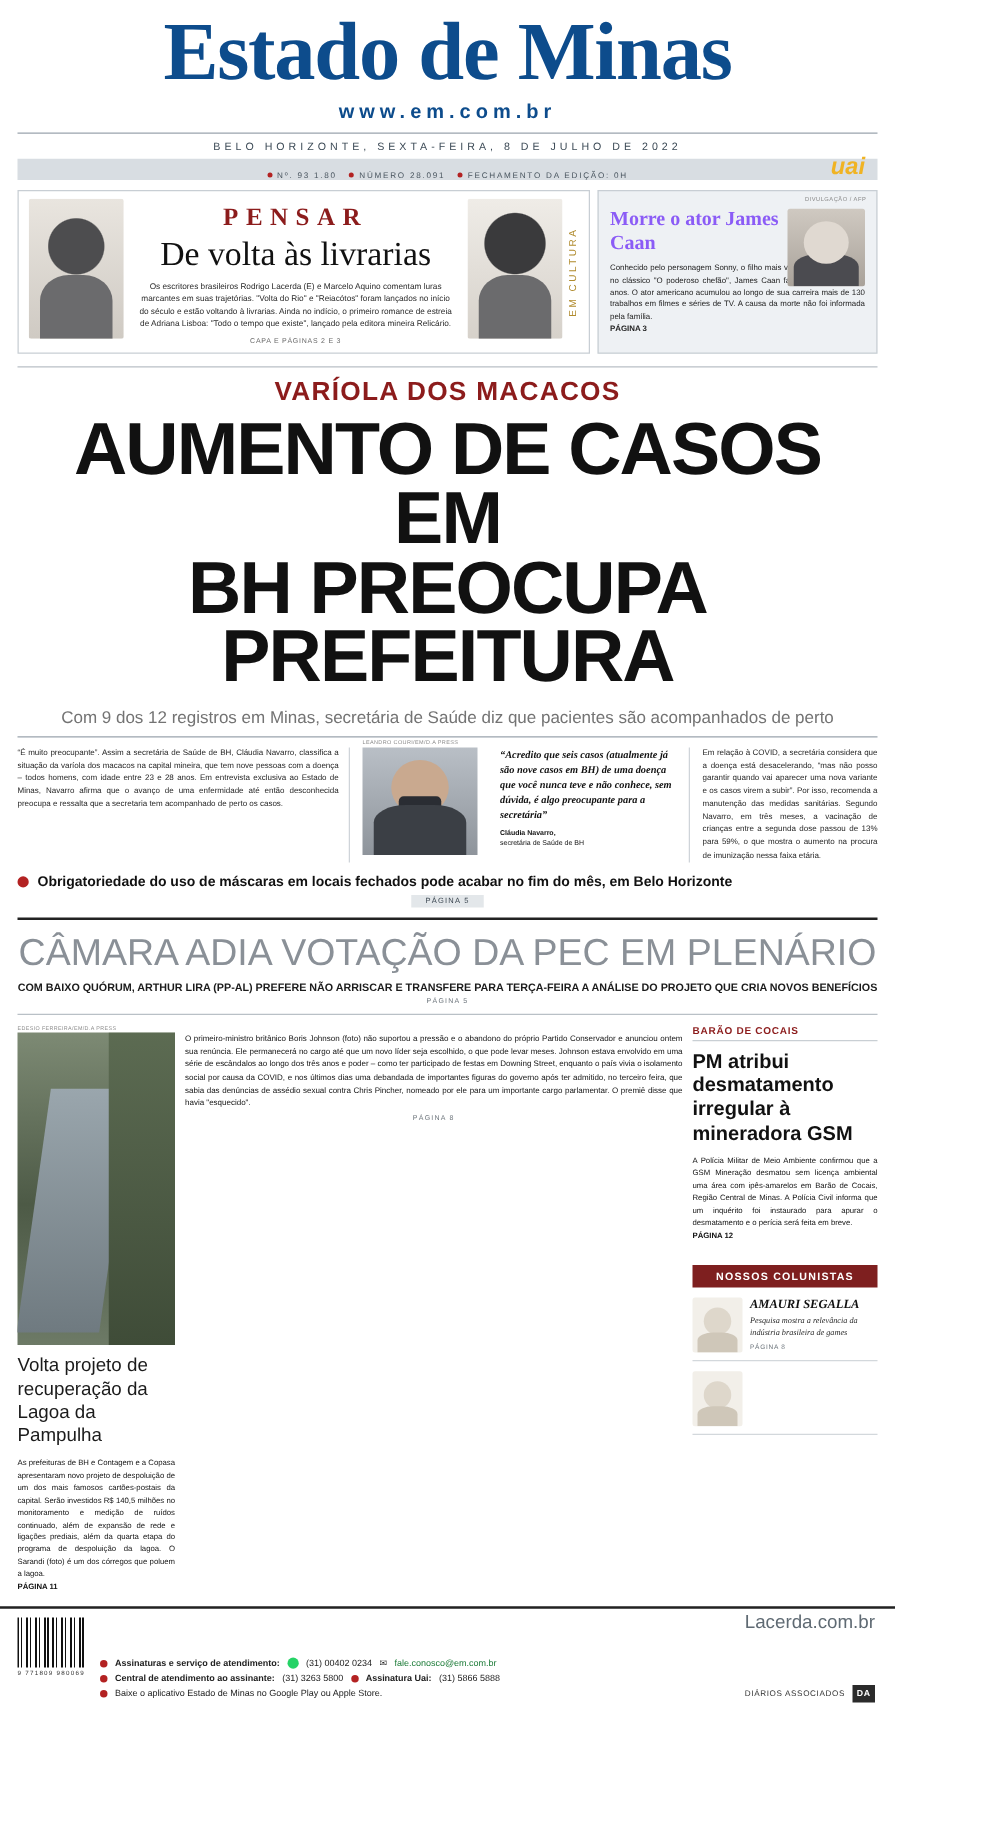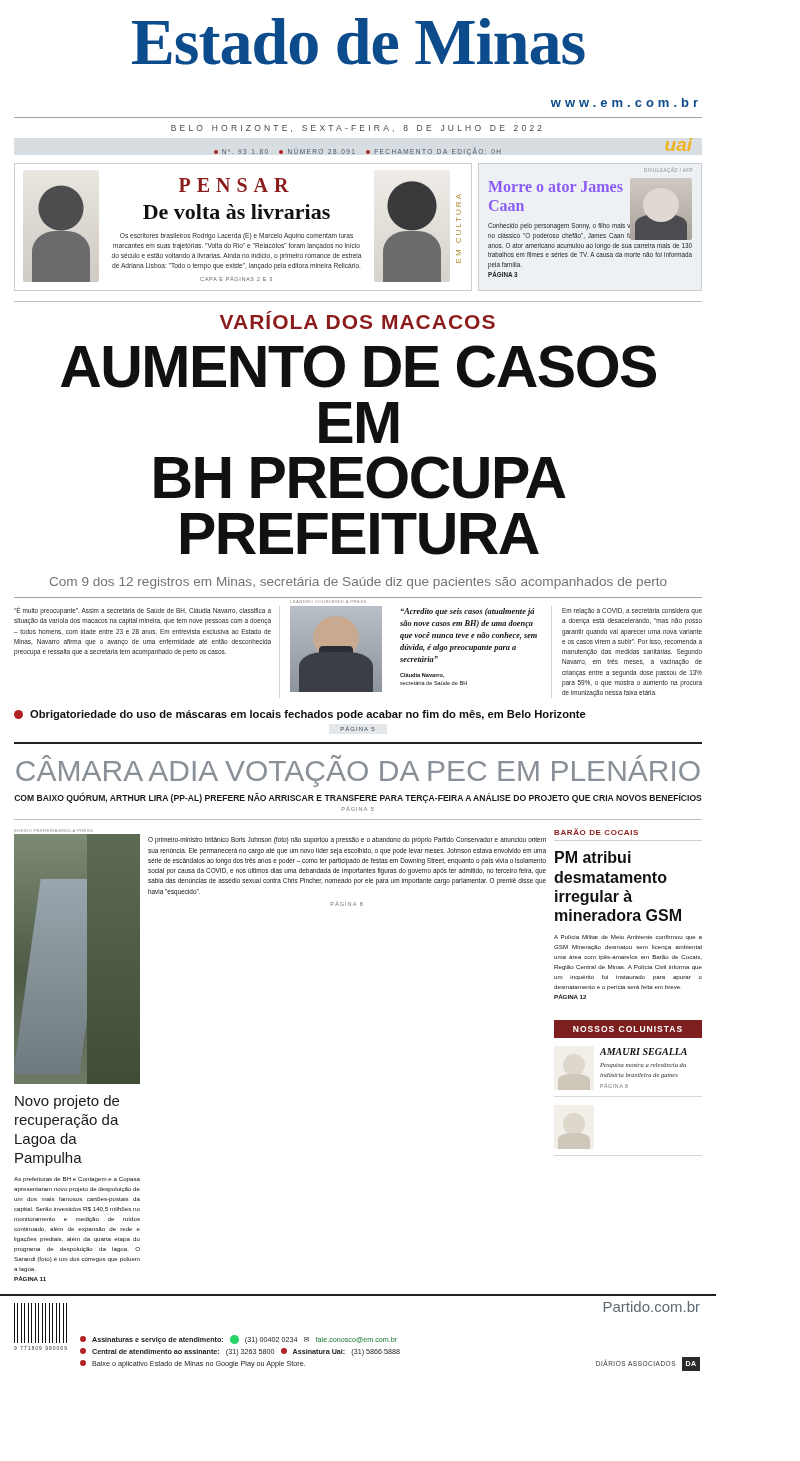--- a/index.html
+++ b/index.html
@@ -18,26 +18,26 @@
     font-family: "Liberation Serif", serif;
     font-weight: 700;
     font-size: 66px;
     letter-spacing: -1px;
     text-align: center;
     color: #0d4c8c;
     line-height: 1.02;
     margin: 2px 0 0;
   }
   .masthead-url {
-    text-align:right;
+    text-align:center;
     color:#0d4c8c;
     font-family:"Liberation Sans", sans-serif;
-    font-size: 13px;
+    font-size: 16px;
     letter-spacing: 4px;
-    margin-top: 20px;
+    margin-top: 6px;
     font-weight:600;
   }
   .masthead-rule { height:1px; background:#9aa4ad; margin:7px 0 5px; }
   .masthead-place {
     text-align:center;
     font-family:"Liberation Sans", sans-serif;
     font-size: 8.5px;
     letter-spacing: 3.2px;
     color:#3c4a56;
   }
@@ -100,22 +100,22 @@
   .pensar-kicker {
     font-family:"Liberation Serif", serif;
     letter-spacing:6px;
     font-size:20px;
     color:#8c1c1c;
     font-weight:700;
     margin-bottom:2px;
   }
   .pensar-title {
     font-family:"Liberation Serif", serif;
-    font-size:22px;
-    font-weight:700;
+    font-size:27px;
+    font-weight:400;
     margin:2px 0 6px;
   }
   .pensar-text {
     font-family:"Liberation Sans", sans-serif;
     font-size:6.6px;
     line-height:1.5;
     color:#2b2b2b;
     text-align:center;
     padding:0 6px;
   }
@@ -613,21 +613,21 @@
   </div>
 
   <div class="bottom">
 
     <div class="col-left">
       <div class="cap-credit">EDESIO FERREIRA/EM/D.A PRESS</div>
       <div class="photo">
         <div class="water"></div>
         <div class="bank"></div>
       </div>
-      <h3>Novo projeto de recuperação da Lagoa da Pampulha</h3>
+      <h3>Volta projeto de recuperação da Lagoa da Pampulha</h3>
       <p>As prefeituras de BH e Contagem e a Copasa apresentaram novo projeto de despoluição de um dos mais famosos cartões-postais da capital. Serão investidos R$ 140,5 milhões no monitoramento e medição de ruídos continuado, além de expansão de rede e ligações prediais, além da quarta etapa do programa de despoluição da lagoa. O Sarandi (foto) é um dos córregos que poluem a lagoa.</p>
       <p class="pg">PÁGINA 11</p>
     </div>
 
     <div class="col-center">
       <div class="cap">
         <span>O primeiro-ministro britânico Boris Johnson (foto) não suportou a pressão e o abandono do próprio Partido Conservador e anunciou ontem sua renúncia. Ele permanecerá no cargo até que um novo líder seja escolhido, o que pode levar meses. Johnson estava envolvido em uma série de escândalos ao longo dos três anos e poder – como ter participado de festas em Downing Street, enquanto o país vivia o isolamento social por causa da COVID, e nos últimos dias uma debandada de importantes figuras do governo após ter admitido, no terceiro feira, que sabia das denúncias de assédio sexual contra Chris Pincher, nomeado por ele para um importante cargo parlamentar. O premiê disse que havia "esquecido".</span>
         <span class="pgc">PÁGINA 8</span>
       </div>
     </div>
@@ -675,20 +675,20 @@
         <span>(31) 3263 5800</span>
         <span class="rd"></span>
         <b>Assinatura Uai:</b>
         <span>(31) 5866 5888</span>
       </div>
       <div class="fl">
         <span class="rd"></span>
         <span>Baixe o aplicativo Estado de Minas no Google Play ou Apple Store.</span>
       </div>
     </div>
-    <div class="watermark">Partido.com.br</div>
+    <div class="watermark">Lacerda.com.br</div>
     <div class="diarios">
       <span>DIÁRIOS ASSOCIADOS</span>
       <span class="sq">DA</span>
     </div>
   </div>
 
 </div>
 
 </body></html>

